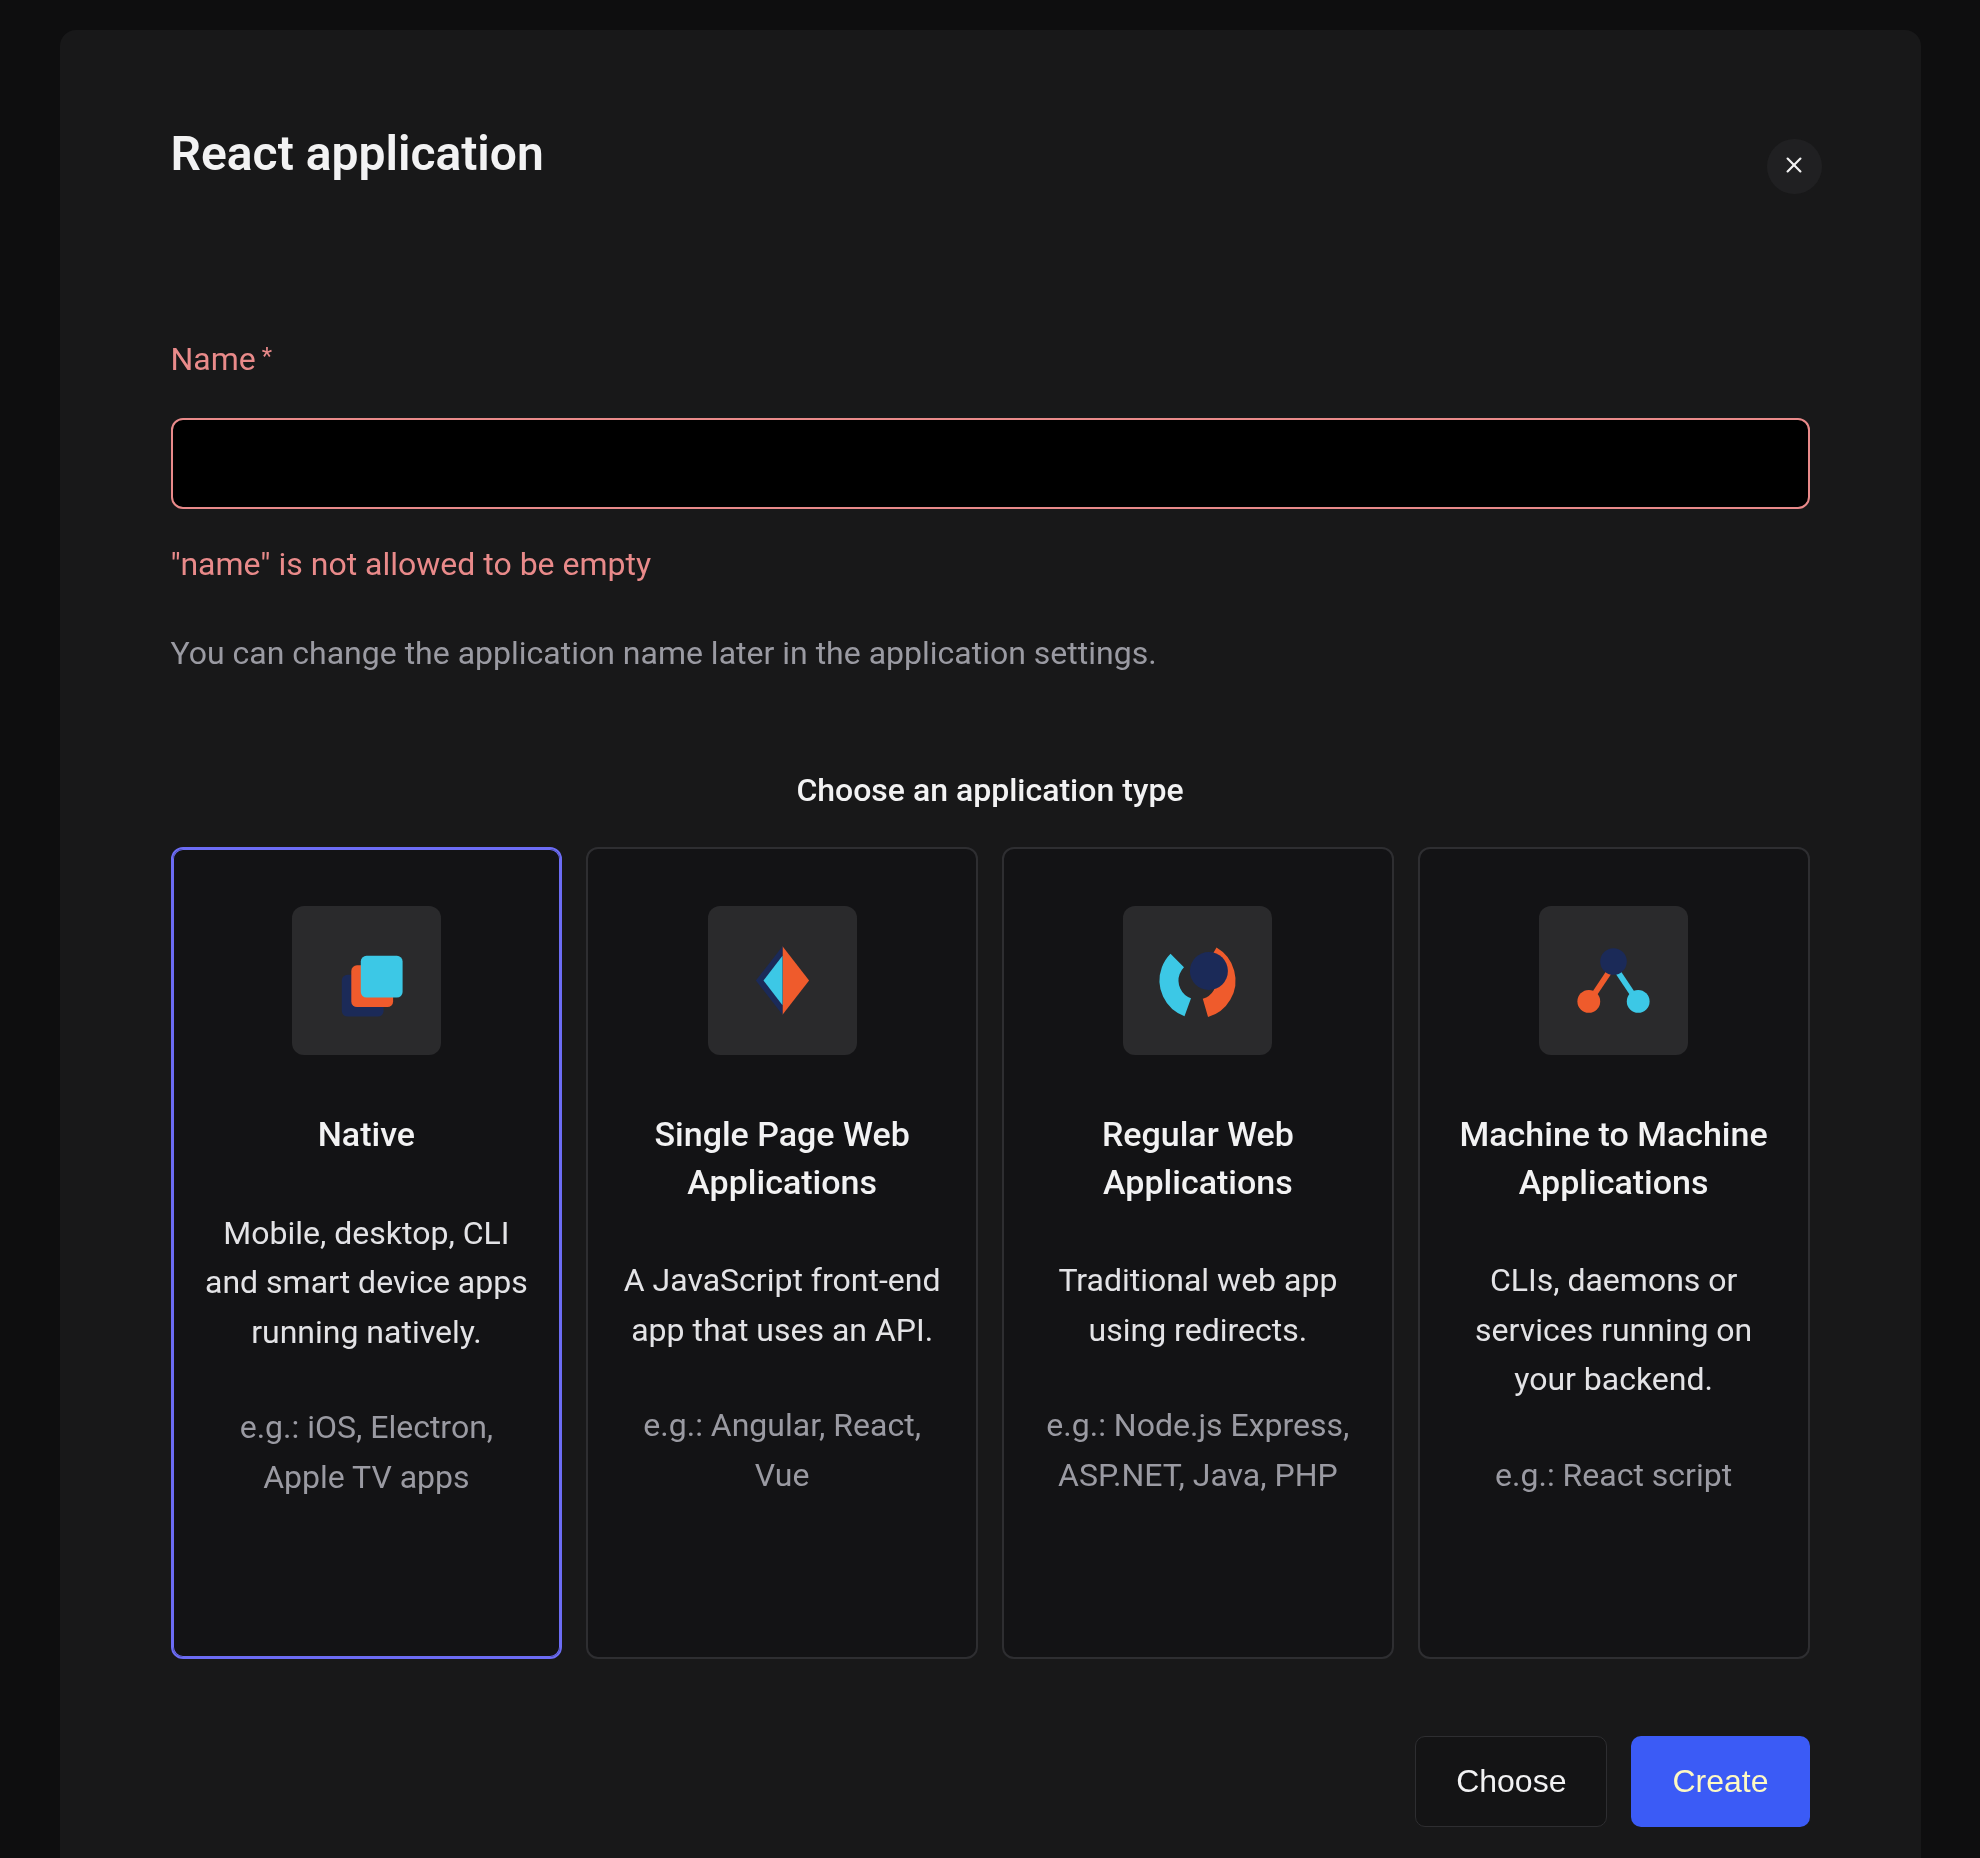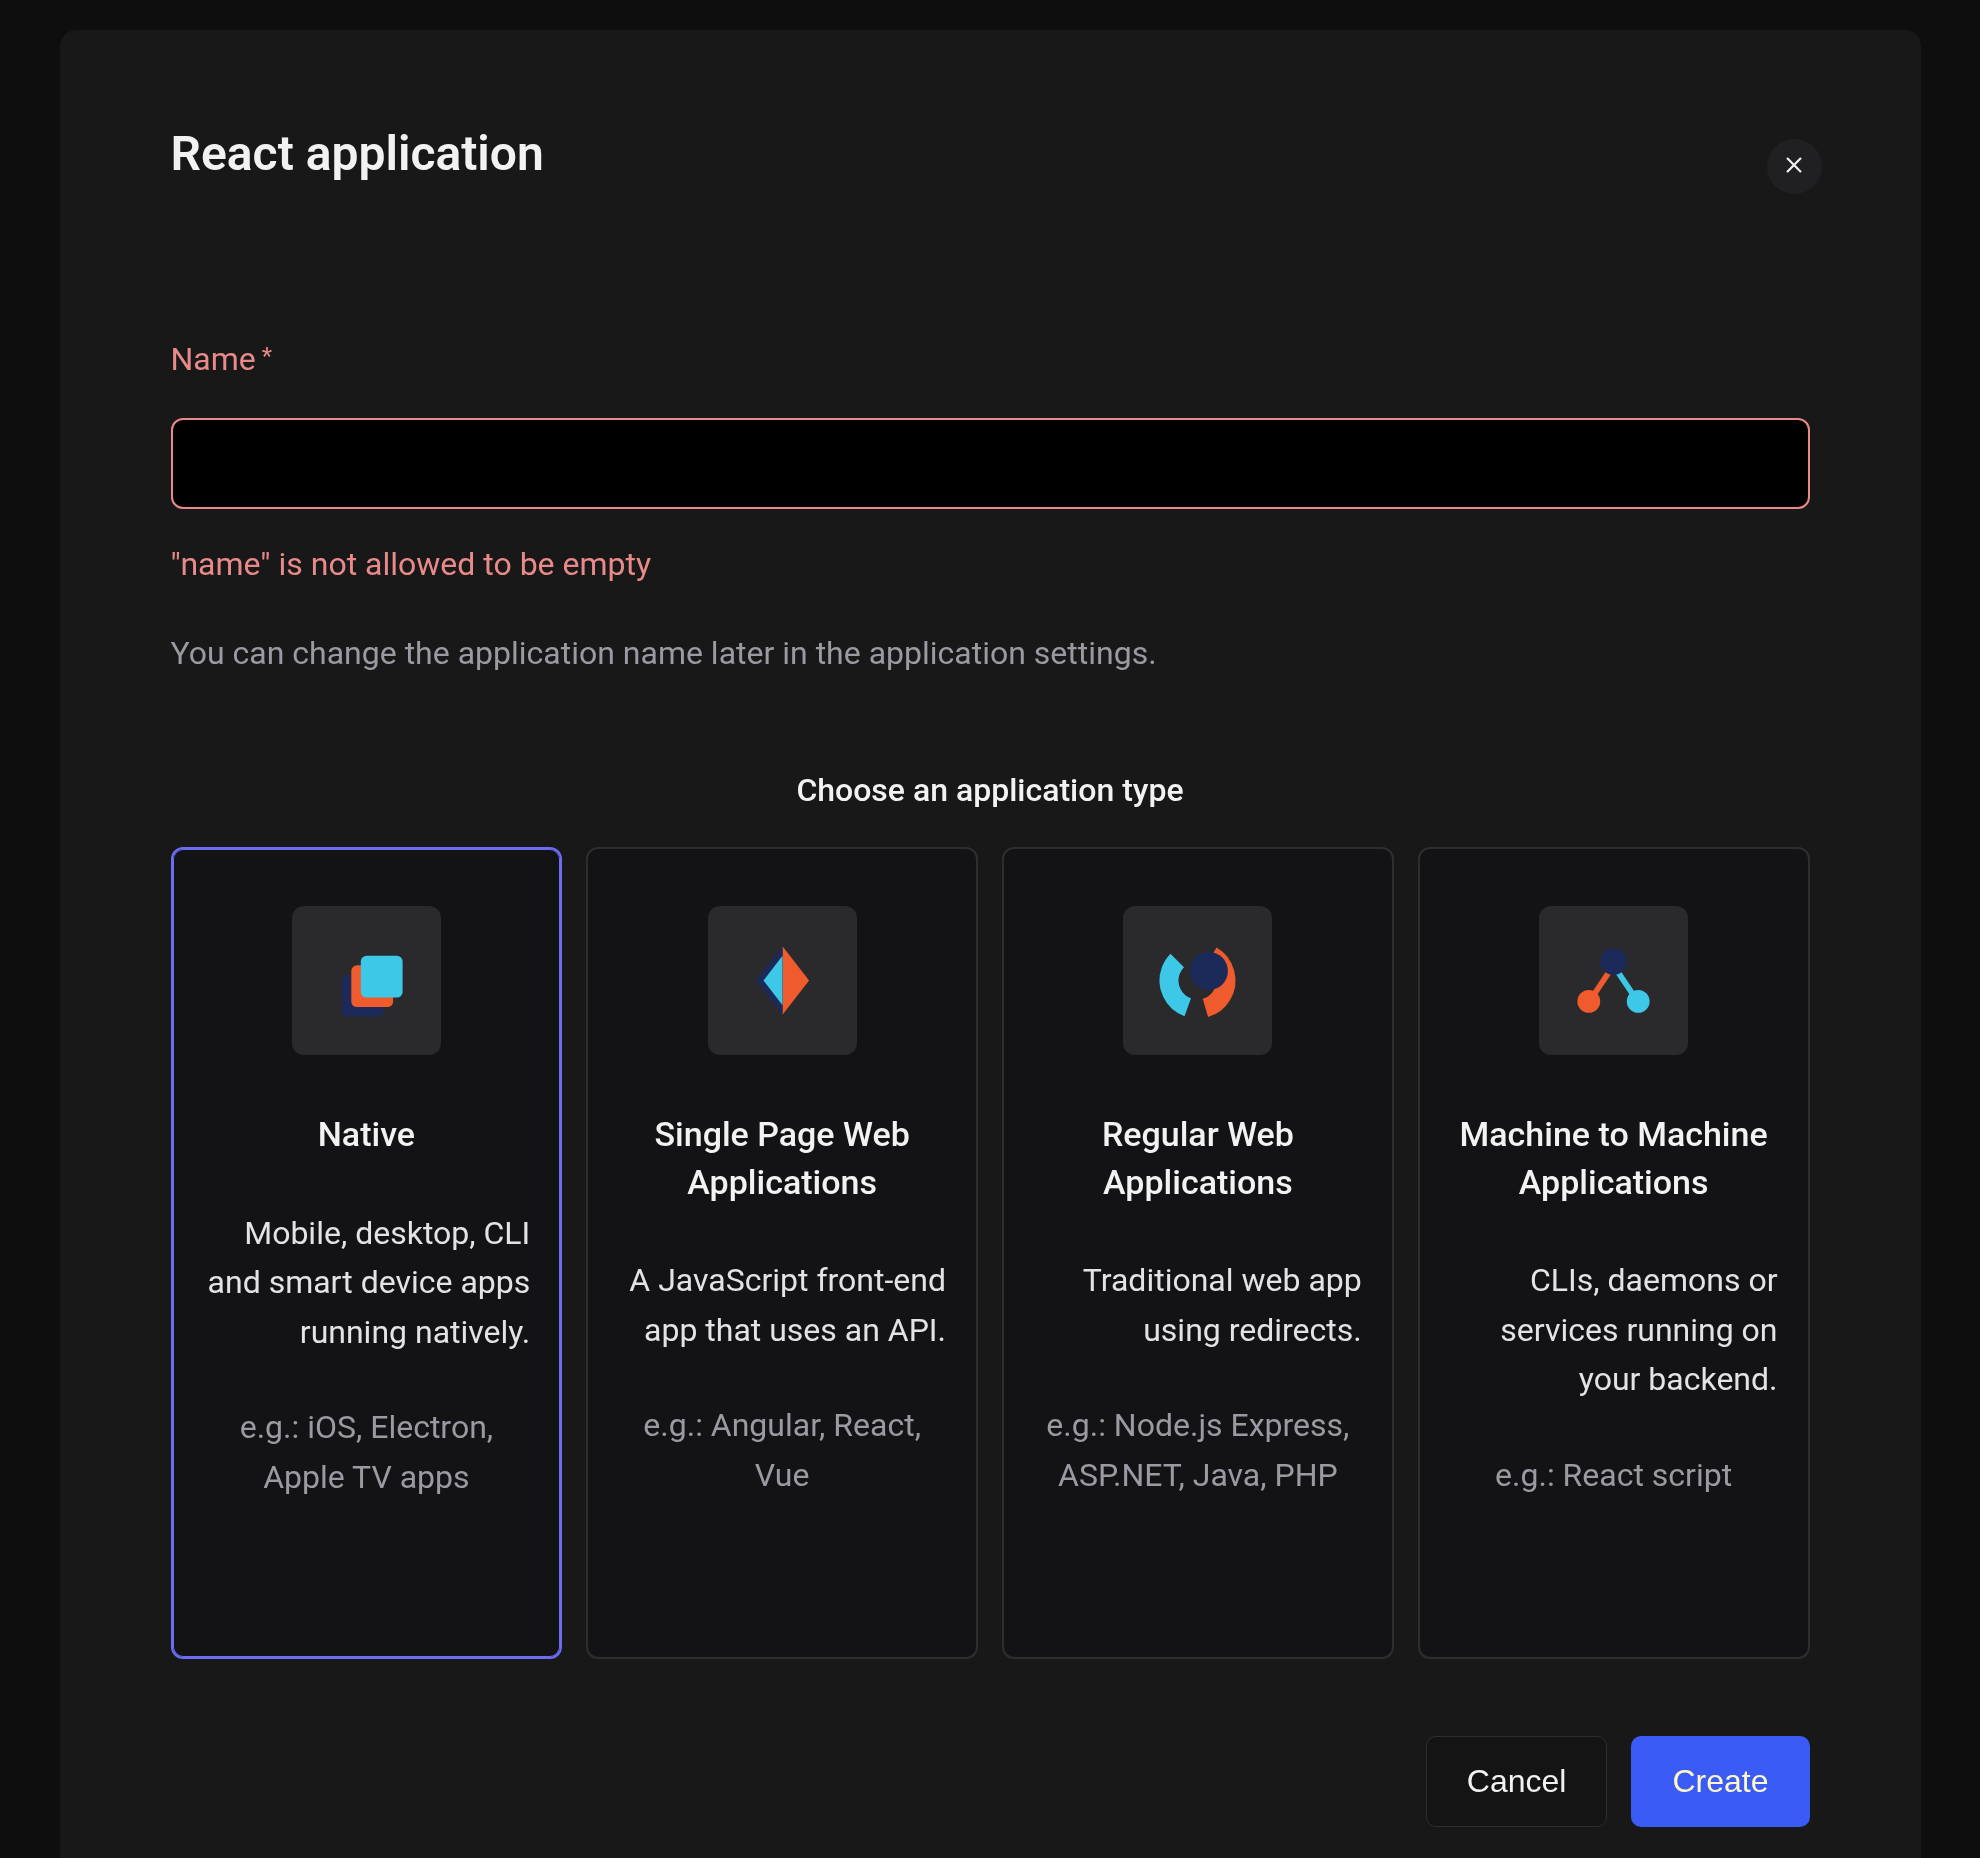--- a/index.html
+++ b/index.html
@@ -127,21 +127,20 @@
     font-size:34px;
     font-weight:500;
     color:var(--text);
     line-height:1.4;
   }
   .card-desc{
     margin-top:50px;
     font-size:32px;
     line-height:1.55;
     color:#e3e3e6;
-    text-align:right;
   }
   .card-eg{
     margin-top:46px;
     font-size:32px;
     line-height:1.55;
     color:var(--muted);
   }
 
   .footer{
     margin-top:77px;
@@ -245,17 +244,17 @@
         </svg>
       </div>
       <div class="card-title">Machine to Machine Applications</div>
       <div class="card-desc">CLIs, daemons or services running on your backend.</div>
       <div class="card-eg">e.g.: React script</div>
     </div>
 
   </div>
 
   <div class="footer">
-    <button class="btn btn-cancel">Cancel</button>
+    <button class="btn btn-cancel">Choose</button>
     <button class="btn btn-create">Create</button>
   </div>
 </div>
 
 
 </body></html>

